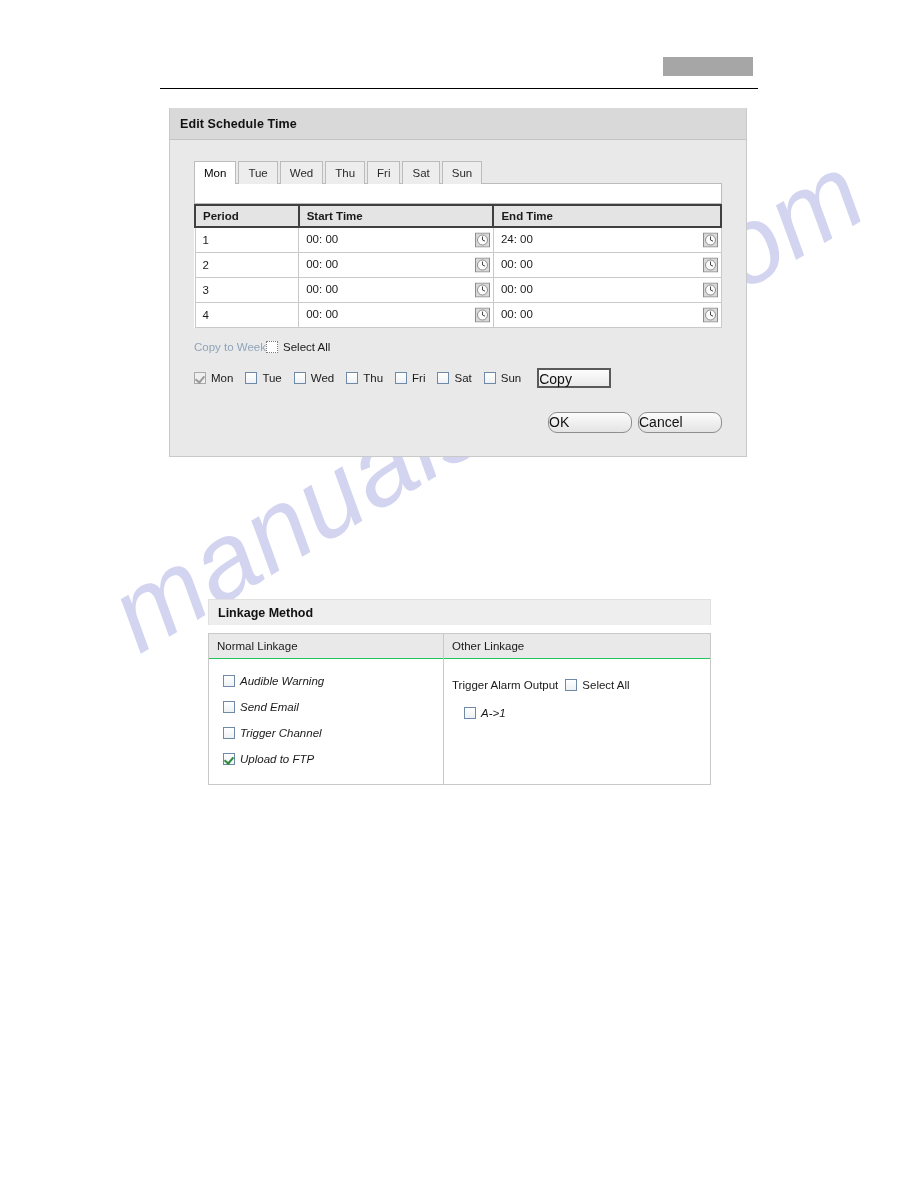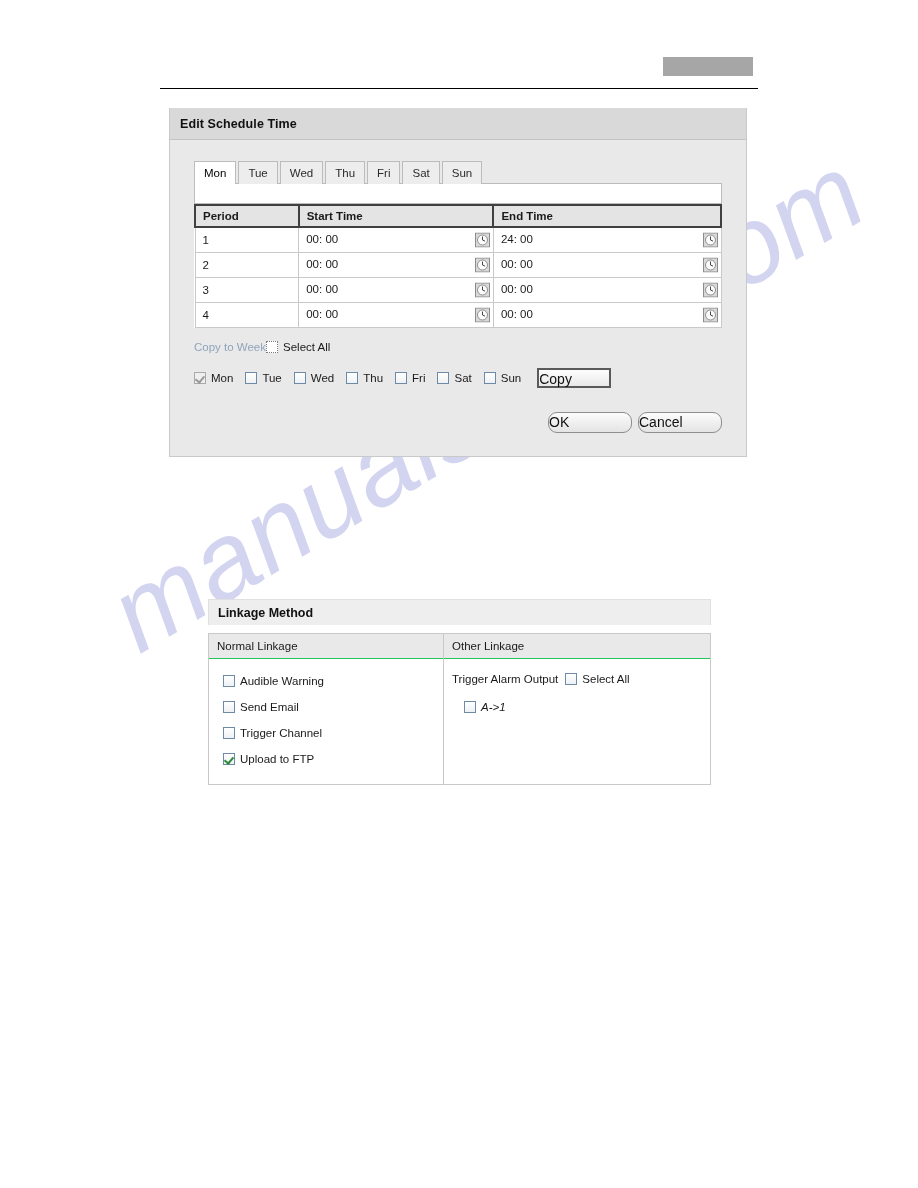--- a/index.html
+++ b/index.html
@@ -329,27 +329,29 @@
     box-sizing: border-box;
   }
   .linkage-col-body {
     padding: 9px 0 0 14px;
     box-sizing: border-box;
   }
   .linkage-item {
     display: flex;
     align-items: center;
     height: 26px;
+    font-style: italic;
   }
   .linkage-item .cb-label { margin-right: 0; }
   .trigger-row {
     display: flex;
     align-items: center;
     height: 22px;
     margin-left: -6px;
+    margin-top: 6px;
   }
   .trigger-label {
     font-size: 11.5px;
     color: #1a1a1a;
     margin-right: 7px;
   }
   .alarm-item {
     display: flex;
     align-items: center;
     height: 26px;

